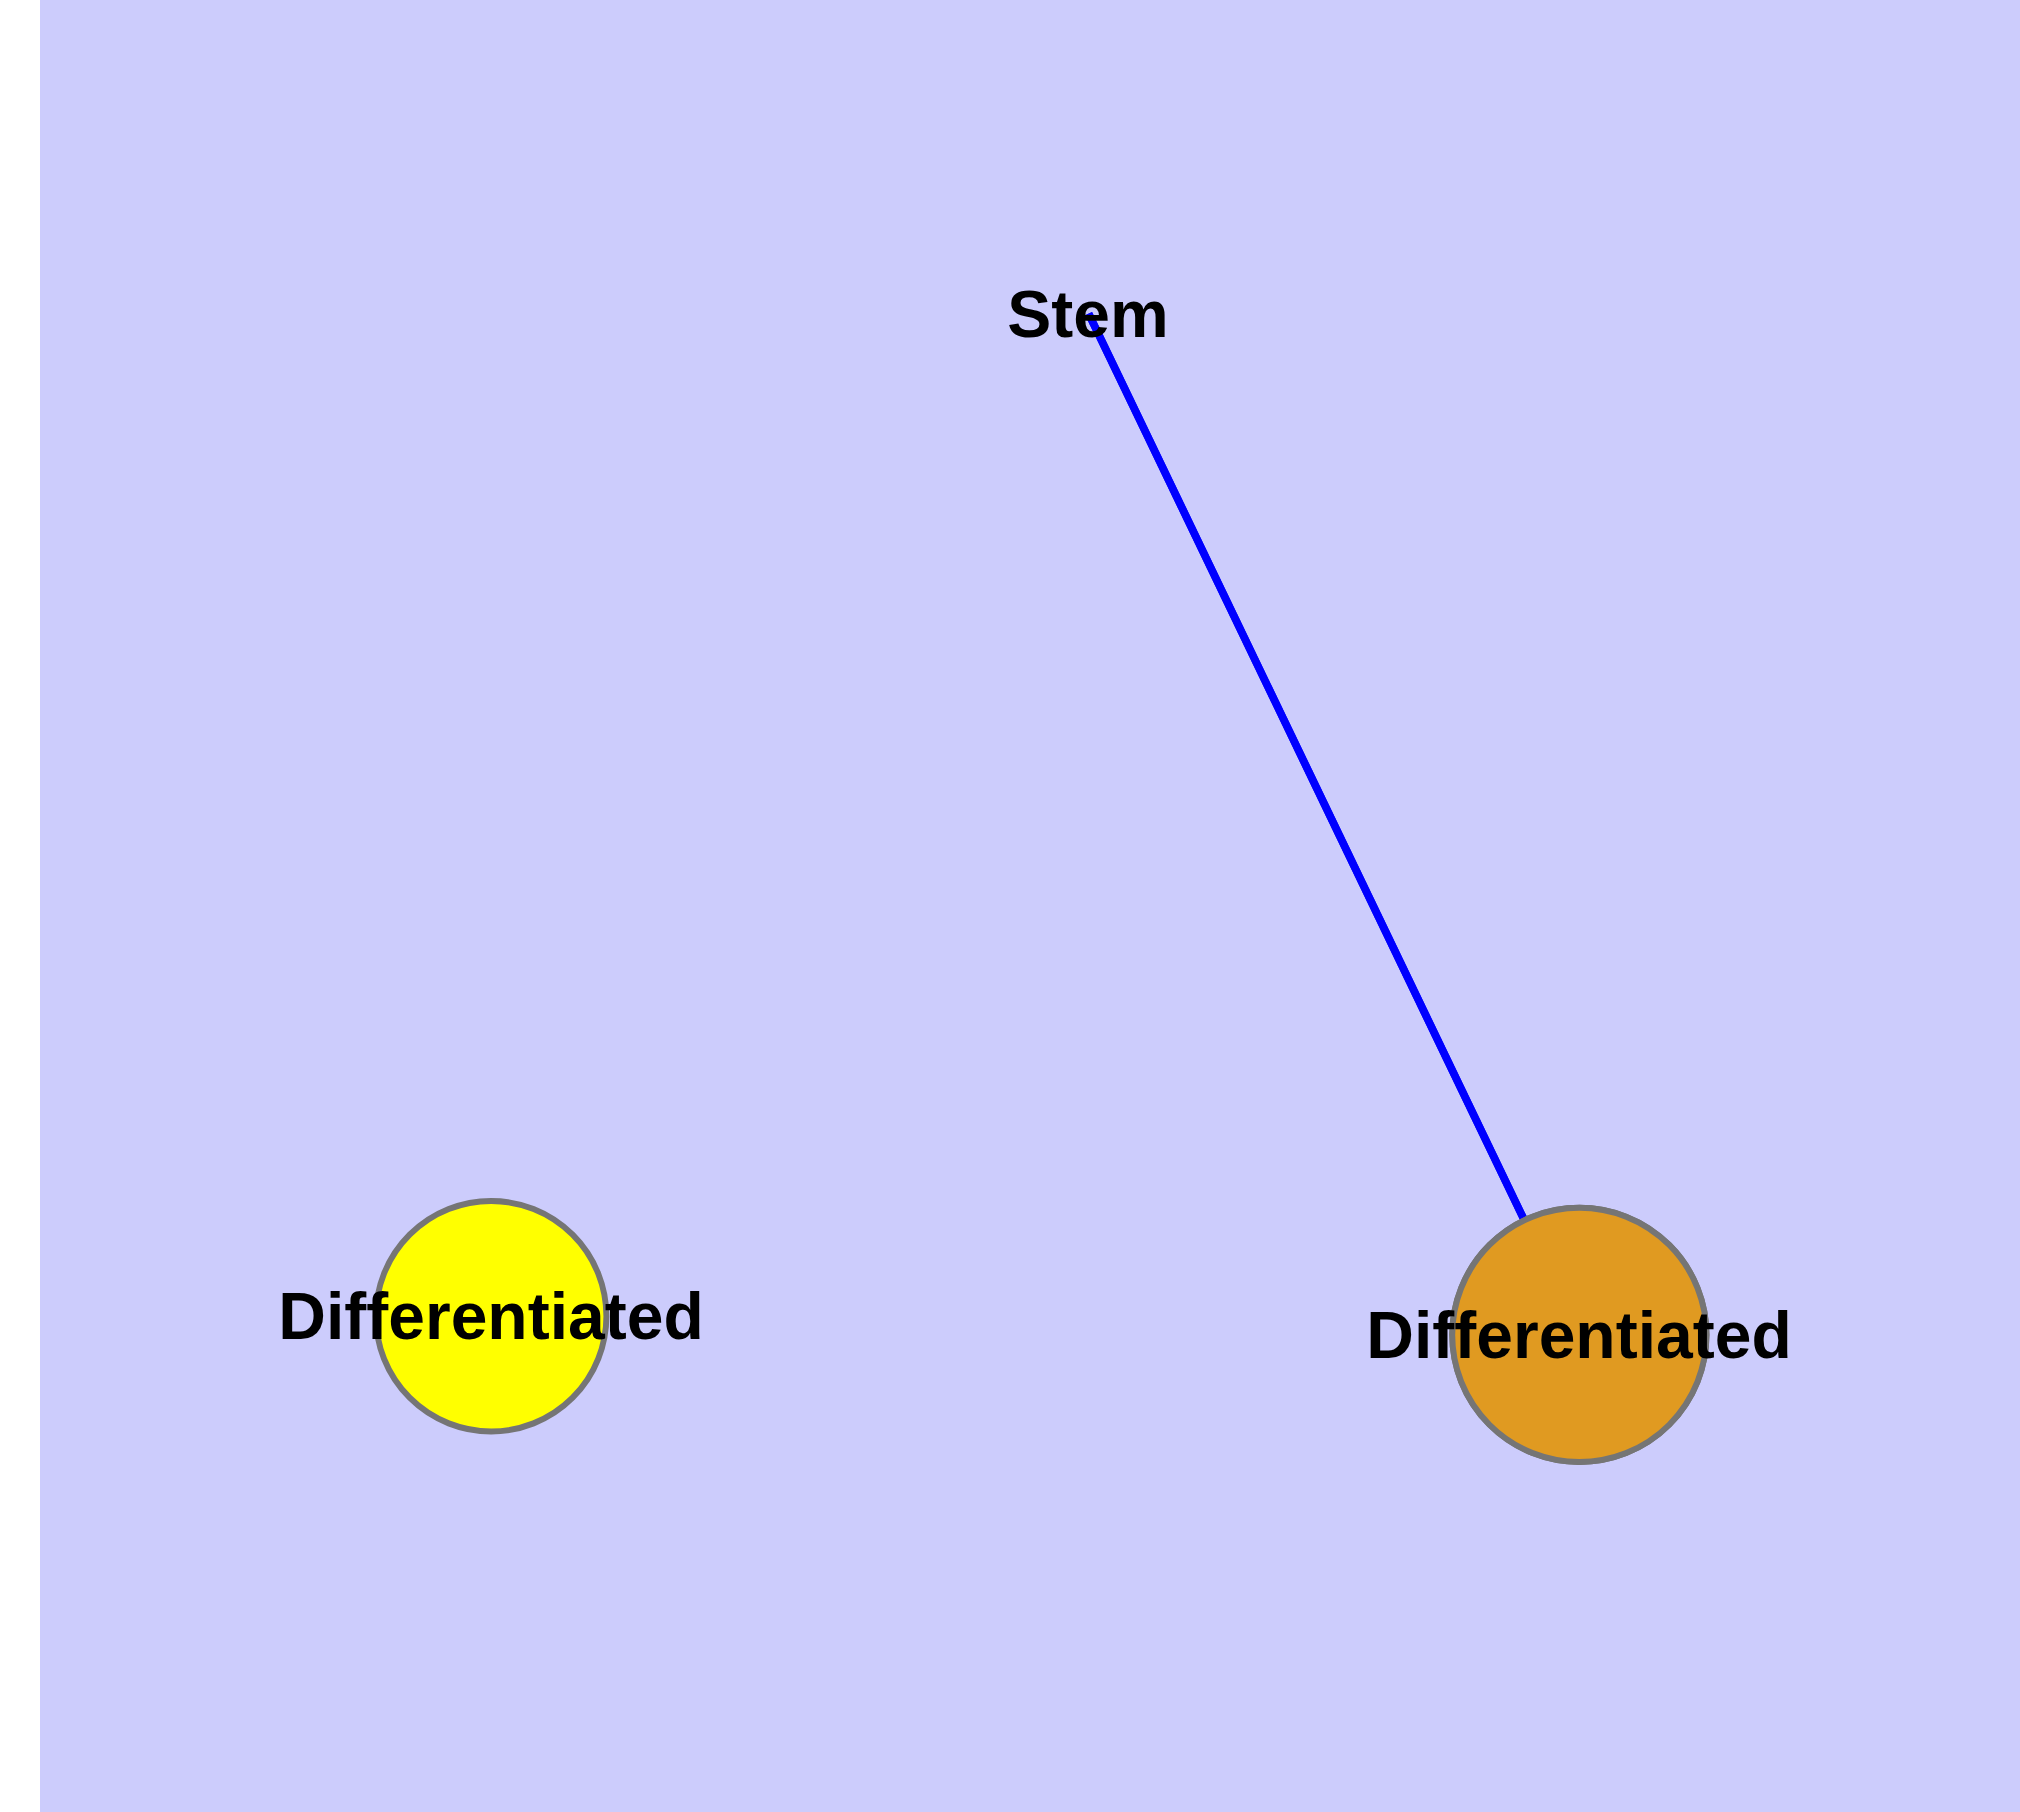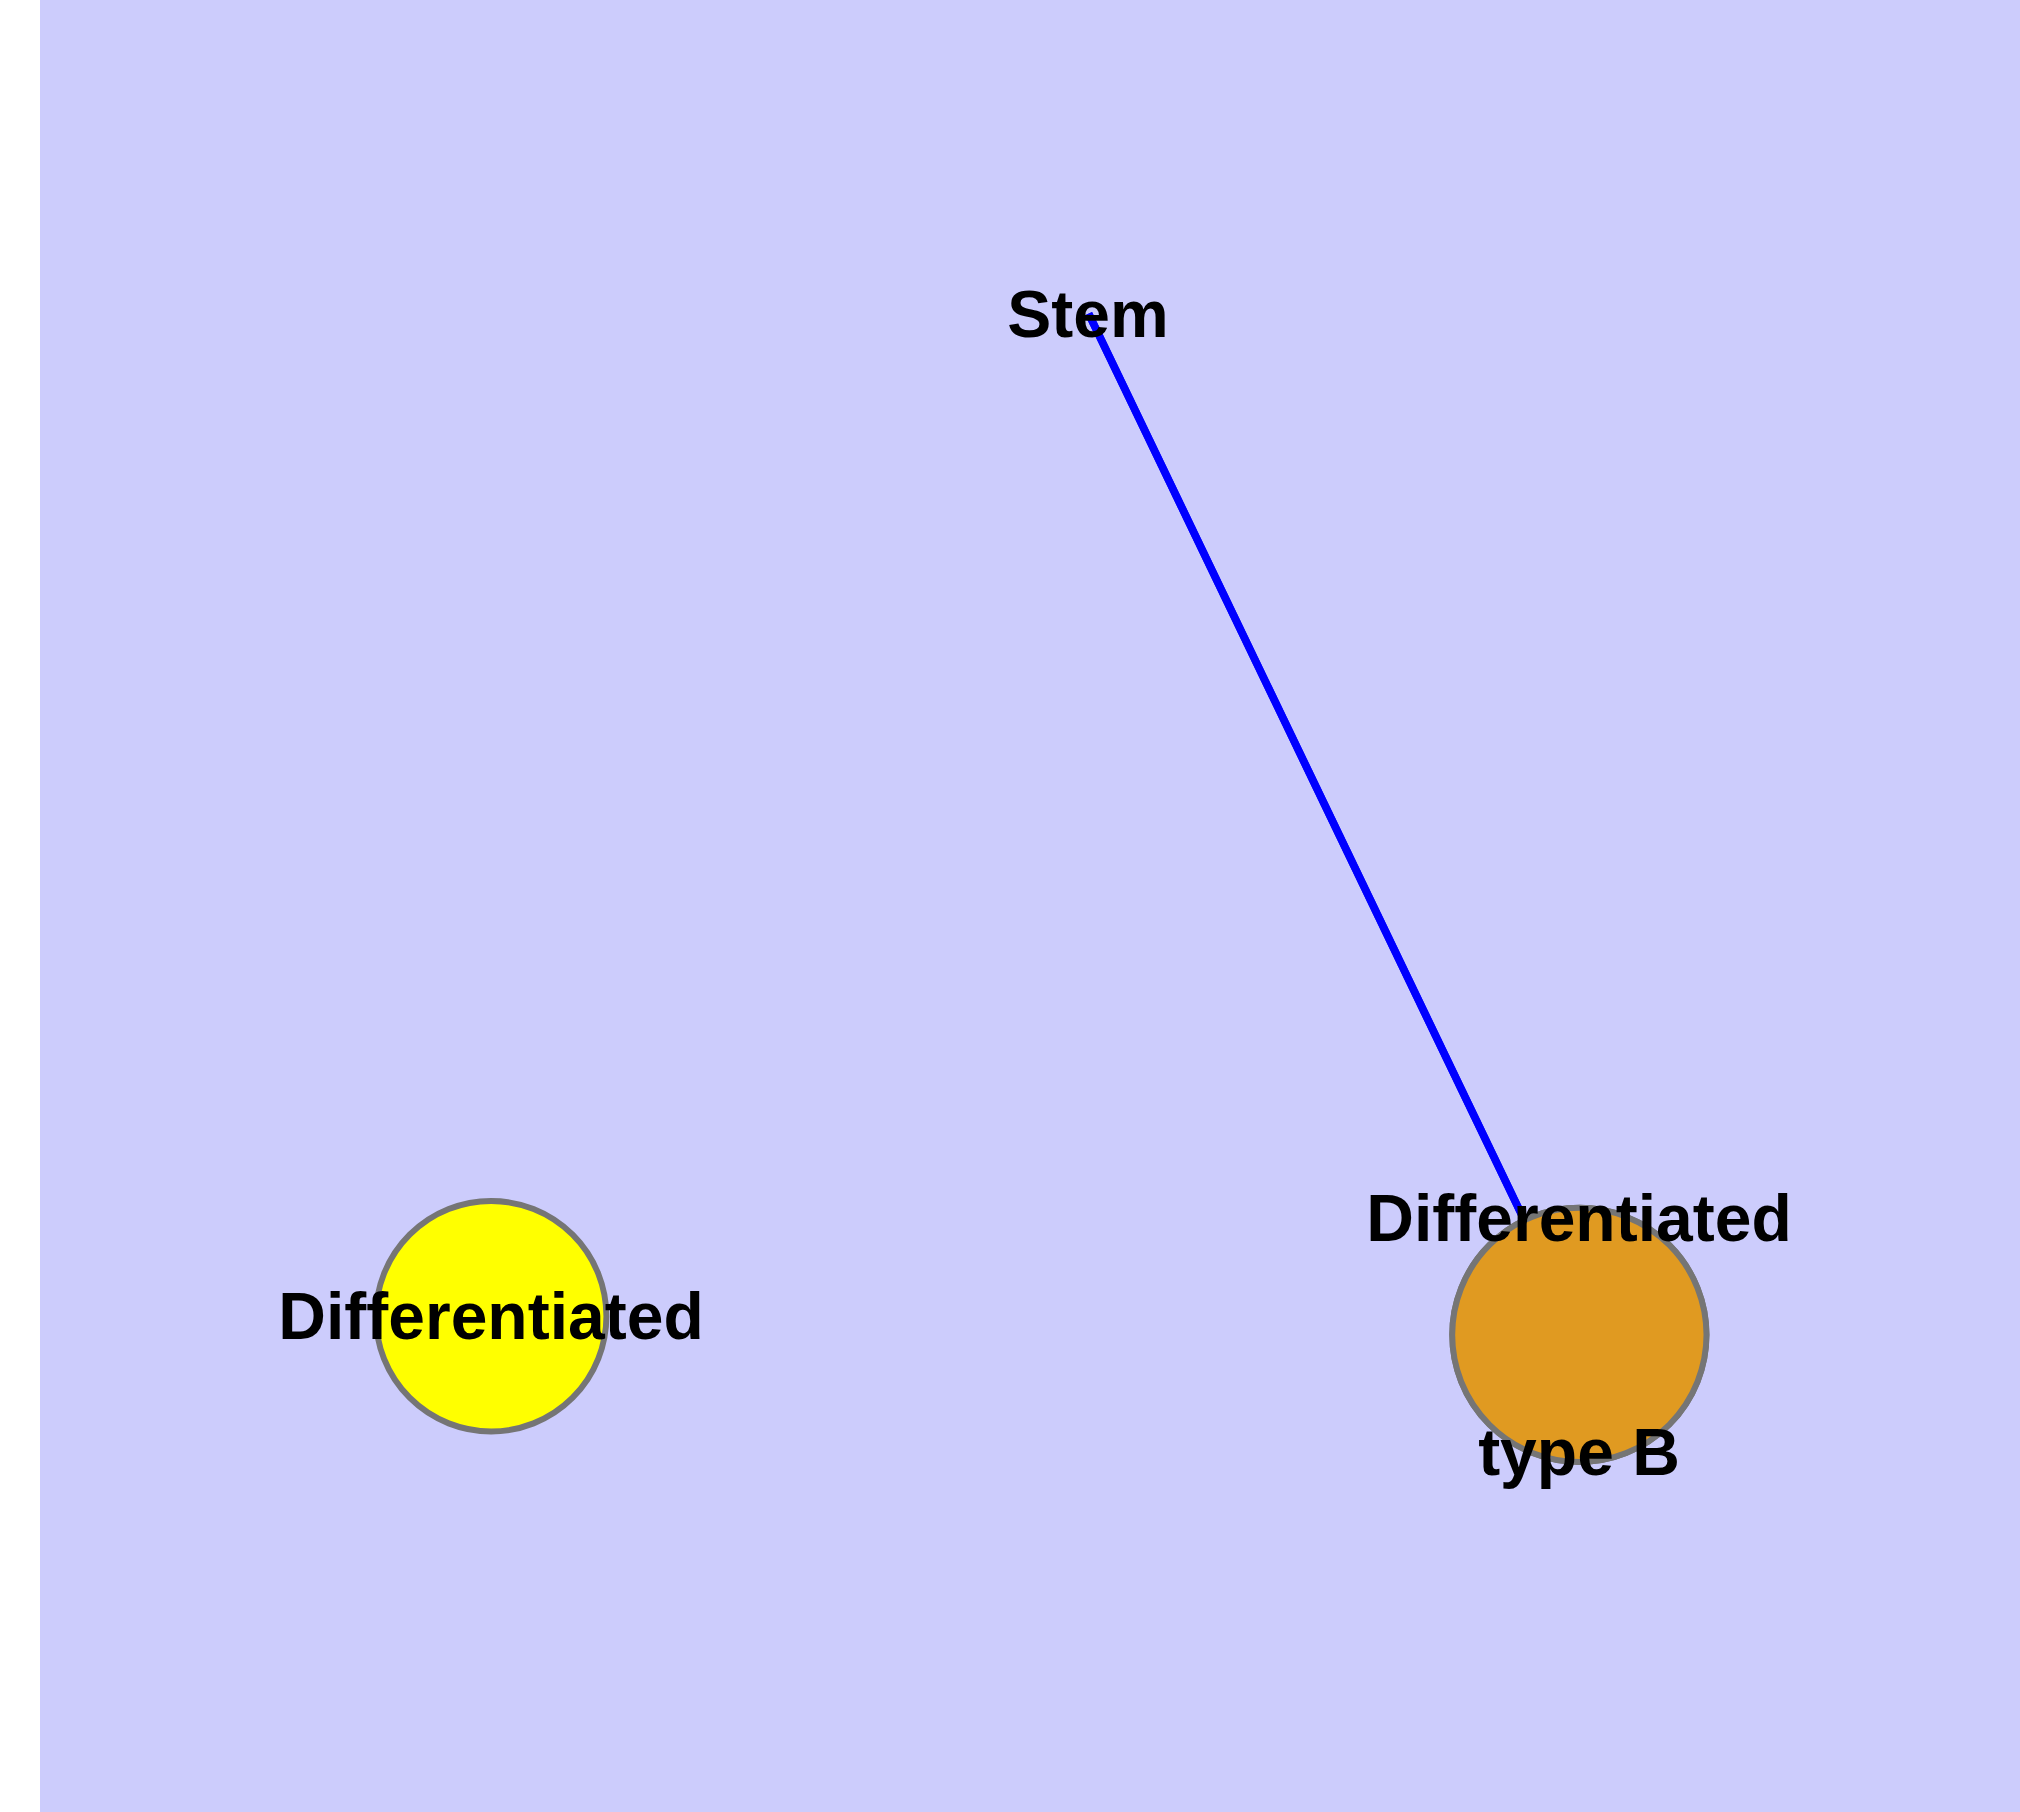--- a/index.html
+++ b/index.html
@@ -63,17 +63,16 @@
   <div class="node-label" id="label-stem" style="left: 1048px; top: 314px; color: rgb(0, 0, 0); font-size: 66px; font-weight: bold;">
     <div>Stem</div>
   </div>
 
   <div class="node-label" id="label-diff-a" style="left: 451px; top: 1316px; color: rgb(0, 0, 0); font-size: 66px; font-weight: bold;">
     <div>Differentiated</div>
   </div>
 
   <div class="node-label" id="label-diff-b" style="left: 1539px; top: 1335px; color: rgb(0, 0, 0); font-size: 66px; font-weight: bold;">
     <div>Differentiated</div>
-    <div>type B</div>
   </div>
 
 </div>
 
 
 </body></html>

